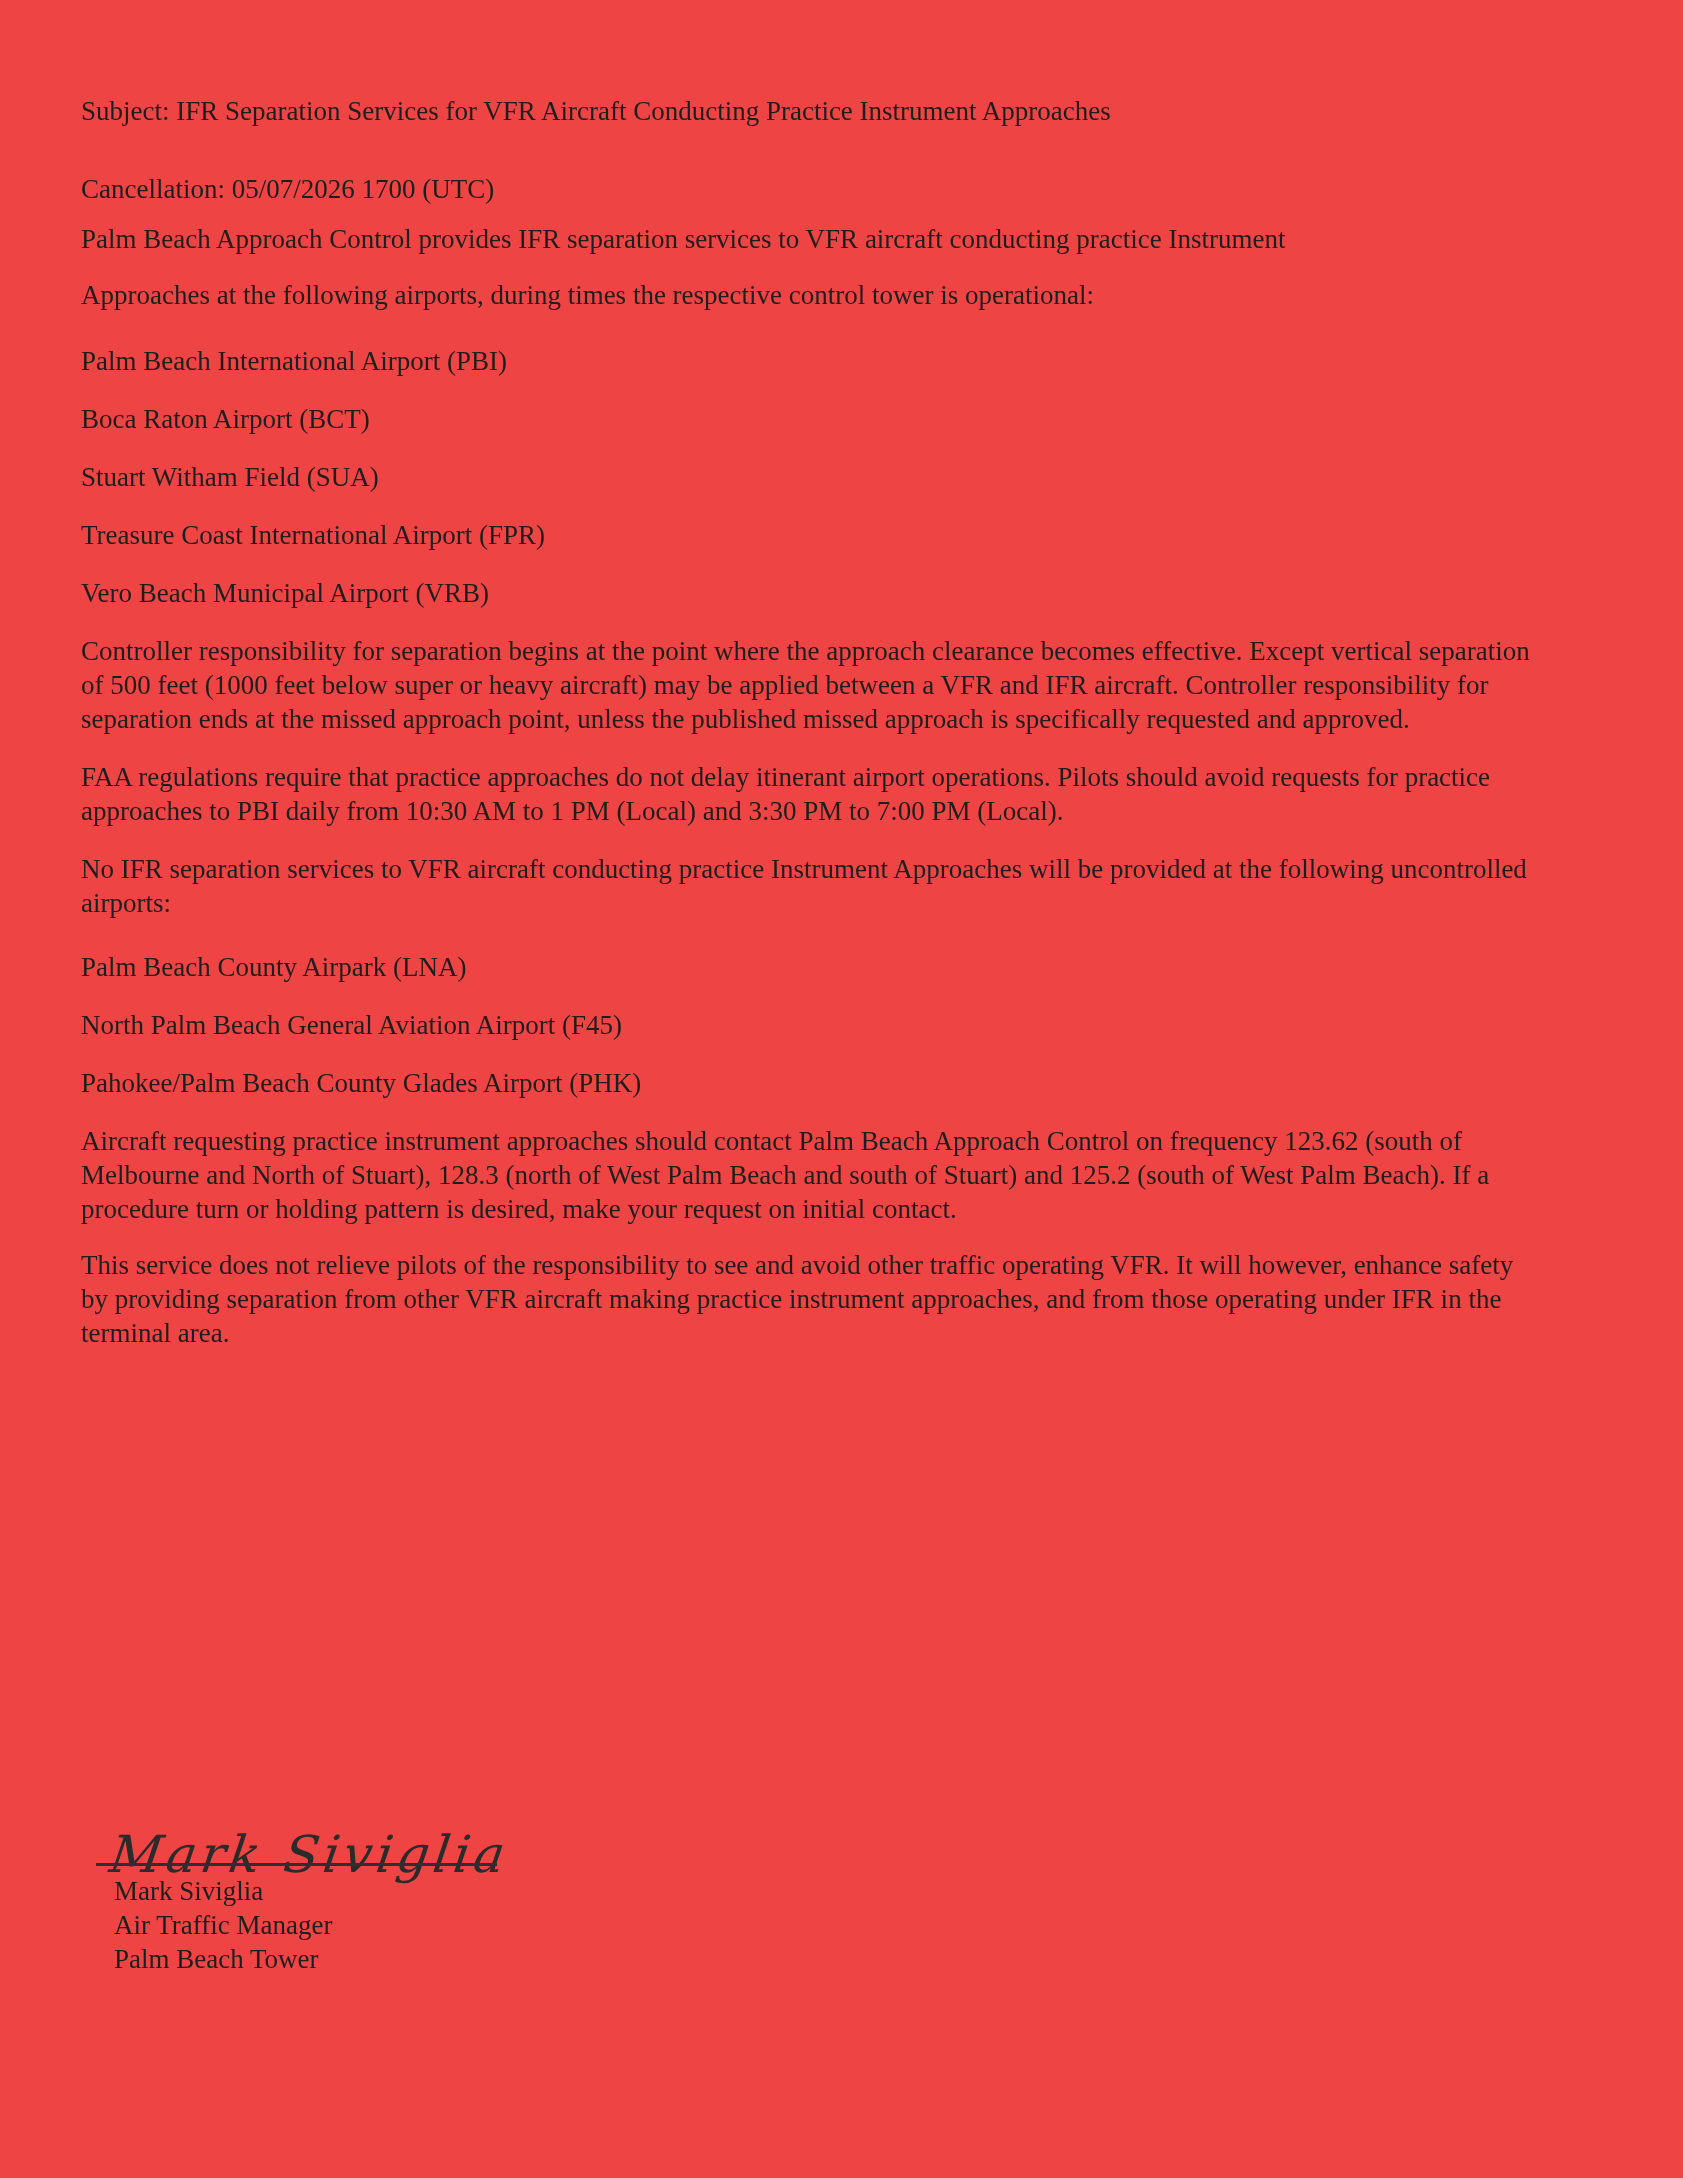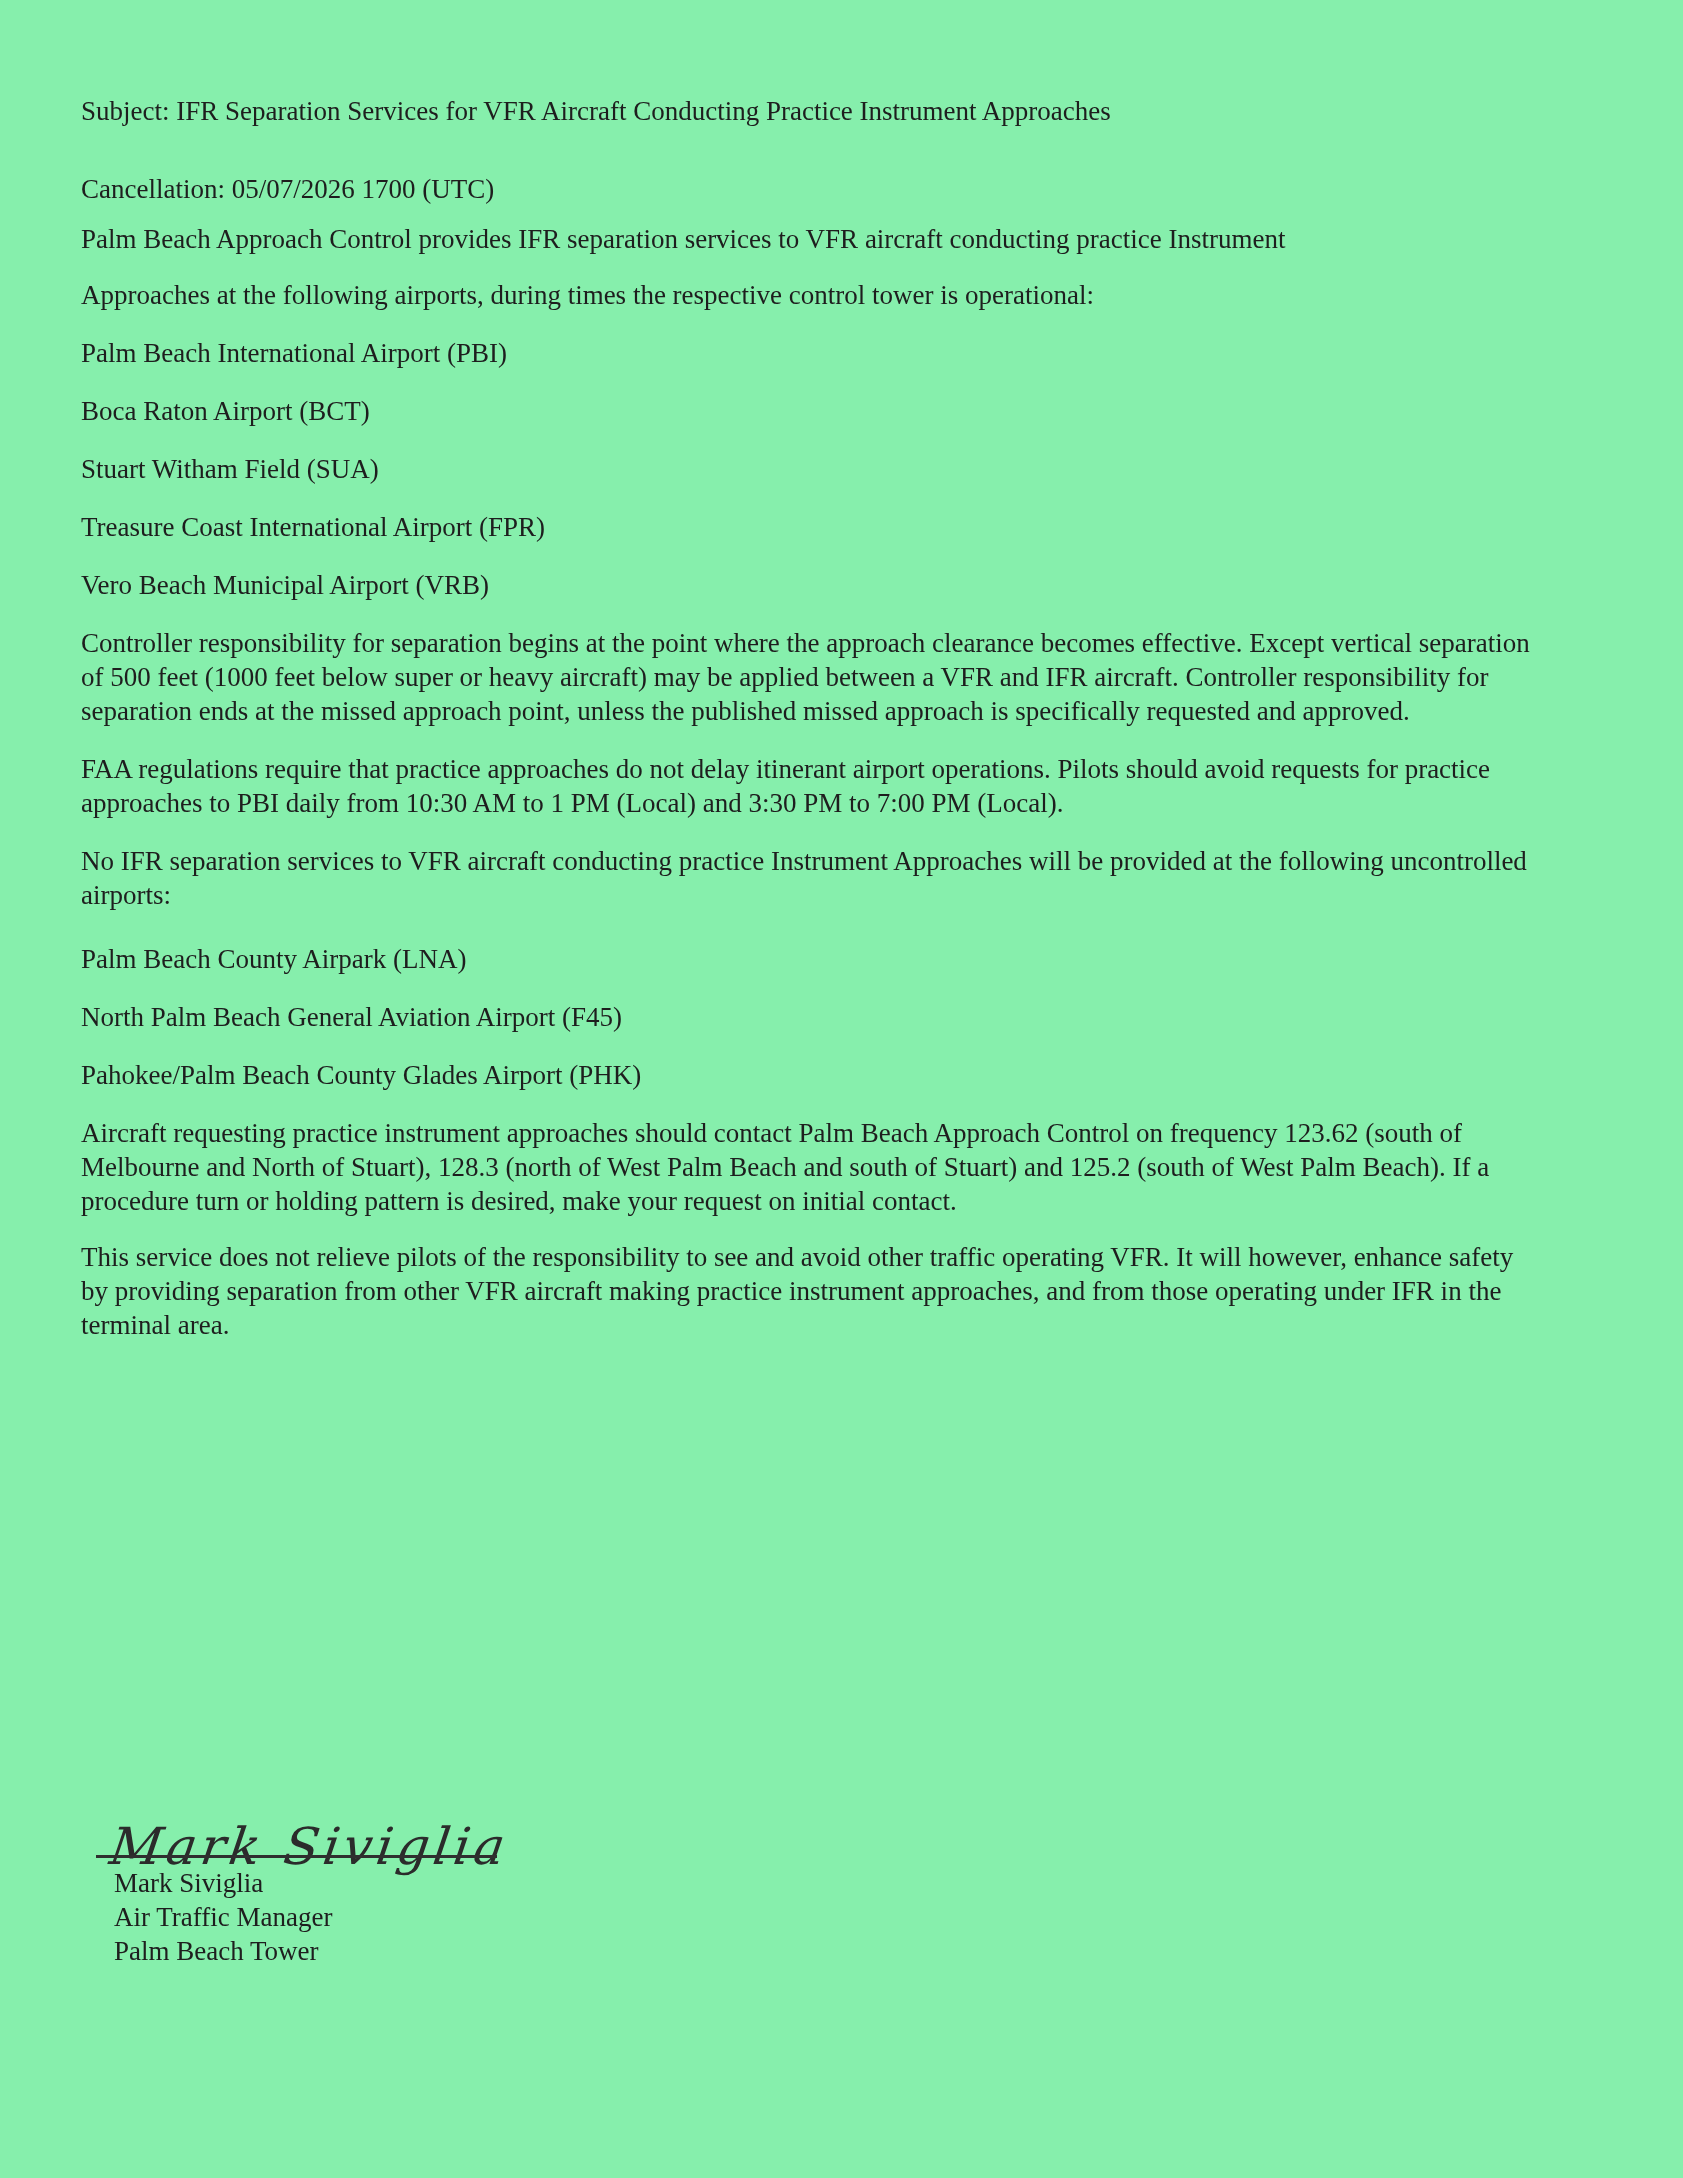--- a/index.html
+++ b/index.html
@@ -4,40 +4,40 @@
 <style>
   html, body {
     margin: 0;
     padding: 0;
     background: #ffffff;
   }
   .page {
     position: relative;
     width: 1683px;
     height: 2178px;
-    background: #86efac;
+    background: #ef4444;
     overflow: hidden;
     font-family: "Liberation Serif", "DejaVu Serif", serif;
     color: #1e1e1e;
   }
   .content {
     position: absolute;
     top: 94px;
     left: 81px;
     right: 149px;
     bottom: 0;
     font-size: 27px;
     line-height: 34px;
     -webkit-font-smoothing: antialiased;
   }
   .para { margin: 0 0 24px 0; }
   .subject-line { margin-bottom: 32px; }
   .cancellation-line { margin-bottom: 16px; margin-top: 44px; }
   .intro-line-1 { margin-bottom: 22px; }
-  .intro-line-2 { margin-bottom: 24px; }
+  .intro-line-2 { margin-bottom: 32px; }
   .airport-item { margin-bottom: 24px; }
   .controller-para { margin-bottom: 24px; }
   .faa-para { margin-bottom: 24px; }
   .no-ifr-para { margin-bottom: 30px; }
   .frequency-para { margin-bottom: 22px; }
   .service-para { margin-bottom: 0; }
 
   .airport-list { margin: 0; padding: 0; list-style: none; }
 
   

